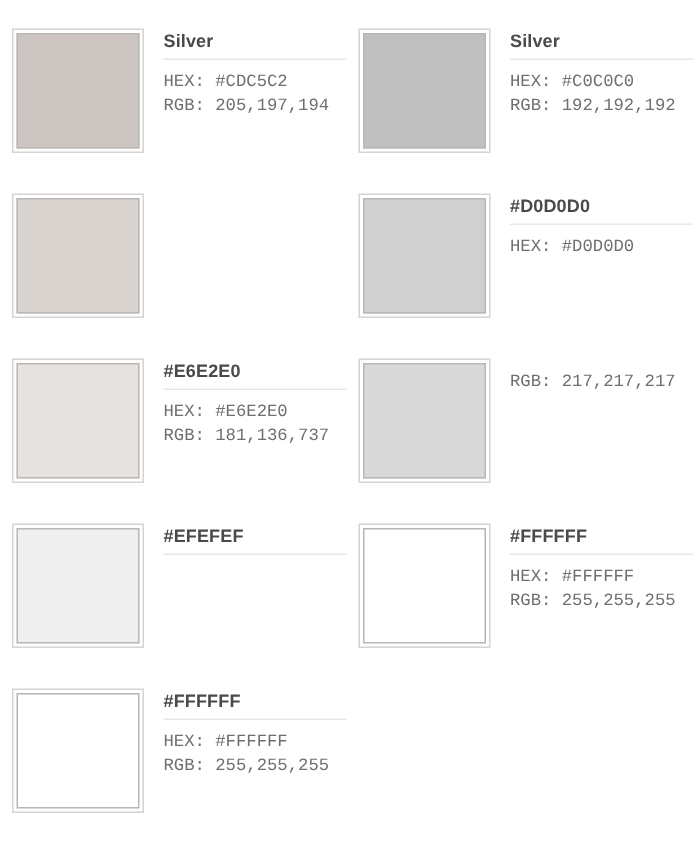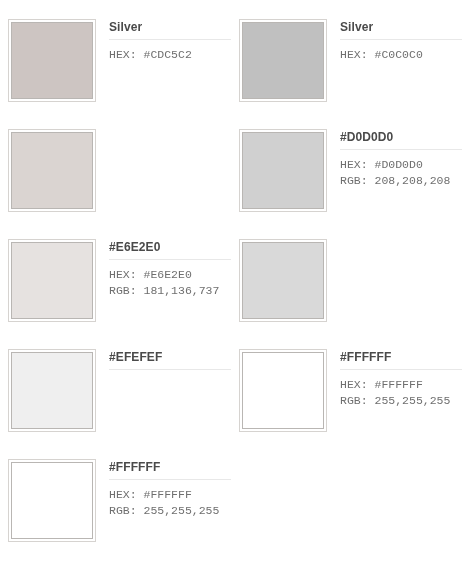--- a/index.html
+++ b/index.html
@@ -83,48 +83,49 @@
 
 <div class="palette-grid">
     <div class="swatch-card">
     <div class="swatch-chip">
       <div class="swatch-chip-fill" style="background: rgb(205, 197, 194);"></div>
     </div>
     <div class="swatch-info">
       <div class="swatch-title">Silver</div>
       <div class="swatch-lines">
         <div class="swatch-line">HEX: #CDC5C2</div>
+        <div class="swatch-line">RGB: 205,197,194</div>
       </div>
     </div>
   </div>
     <div class="swatch-card">
     <div class="swatch-chip">
       <div class="swatch-chip-fill" style="background: rgb(192, 192, 192);"></div>
     </div>
     <div class="swatch-info">
       <div class="swatch-title">Silver</div>
       <div class="swatch-lines">
         <div class="swatch-line">HEX: #C0C0C0</div>
+        <div class="swatch-line">RGB: 192,192,192</div>
       </div>
     </div>
   </div>
     <div class="swatch-card">
     <div class="swatch-chip">
       <div class="swatch-chip-fill" style="background: rgb(218, 212, 209);"></div>
     </div>
   </div>
     <div class="swatch-card">
     <div class="swatch-chip">
       <div class="swatch-chip-fill" style="background: rgb(208, 208, 208);"></div>
     </div>
     <div class="swatch-info">
       <div class="swatch-title">#D0D0D0</div>
       <div class="swatch-lines">
         <div class="swatch-line">HEX: #D0D0D0</div>
-        <div class="swatch-line">RGB: 208,208,208</div>
       </div>
     </div>
   </div>
     <div class="swatch-card">
     <div class="swatch-chip">
       <div class="swatch-chip-fill" style="background: rgb(230, 226, 224);"></div>
     </div>
     <div class="swatch-info">
       <div class="swatch-title">#E6E2E0</div>
       <div class="swatch-lines">
@@ -132,20 +133,21 @@
         <div class="swatch-line">RGB: 181,136,737</div>
       </div>
     </div>
   </div>
     <div class="swatch-card">
     <div class="swatch-chip">
       <div class="swatch-chip-fill" style="background: rgb(217, 217, 217);"></div>
     </div>
     <div class="swatch-info">
       <div class="swatch-lines">
+        <div class="swatch-line">RGB: 217,217,217</div>
       </div>
     </div>
   </div>
     <div class="swatch-card">
     <div class="swatch-chip">
       <div class="swatch-chip-fill" style="background: rgb(239, 239, 239);"></div>
     </div>
     <div class="swatch-info">
       <div class="swatch-title">#EFEFEF</div>
     </div>

